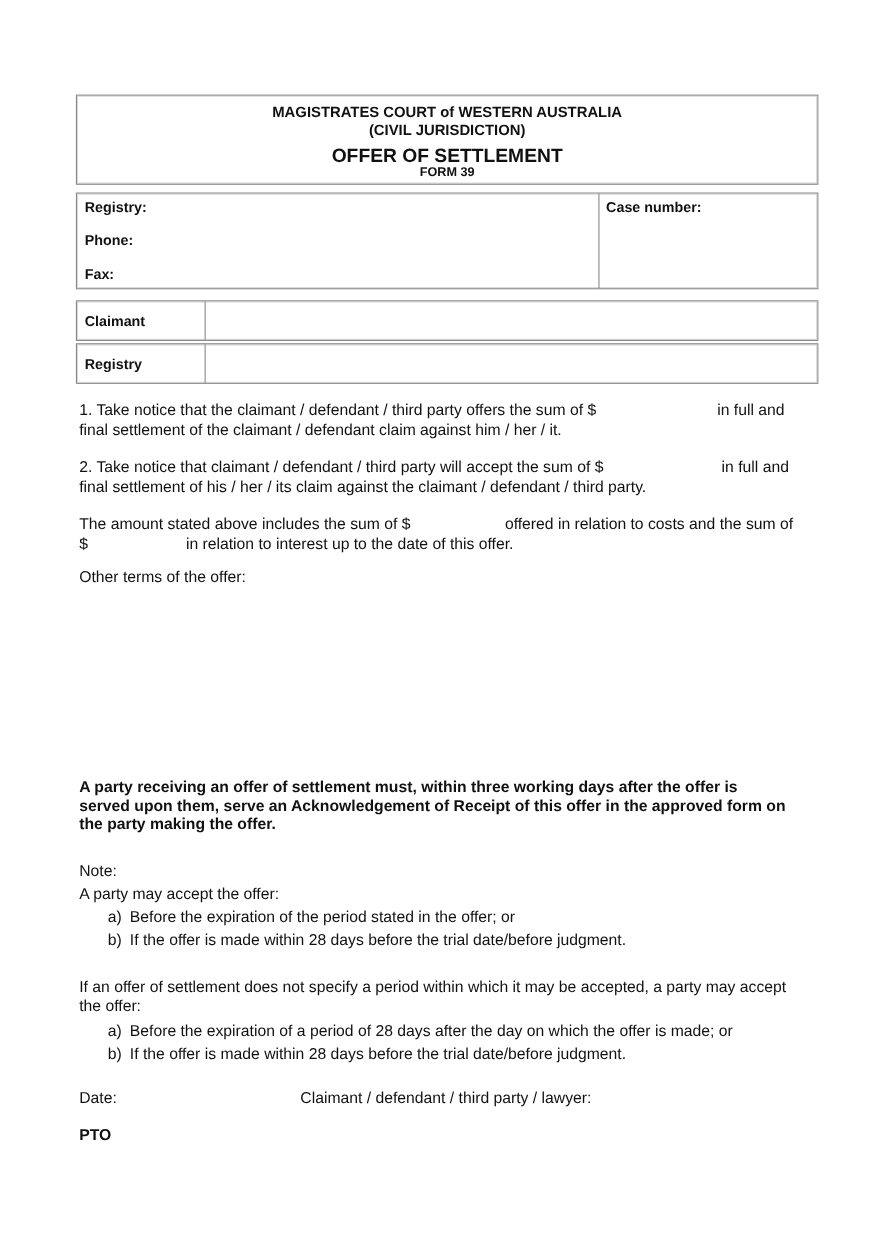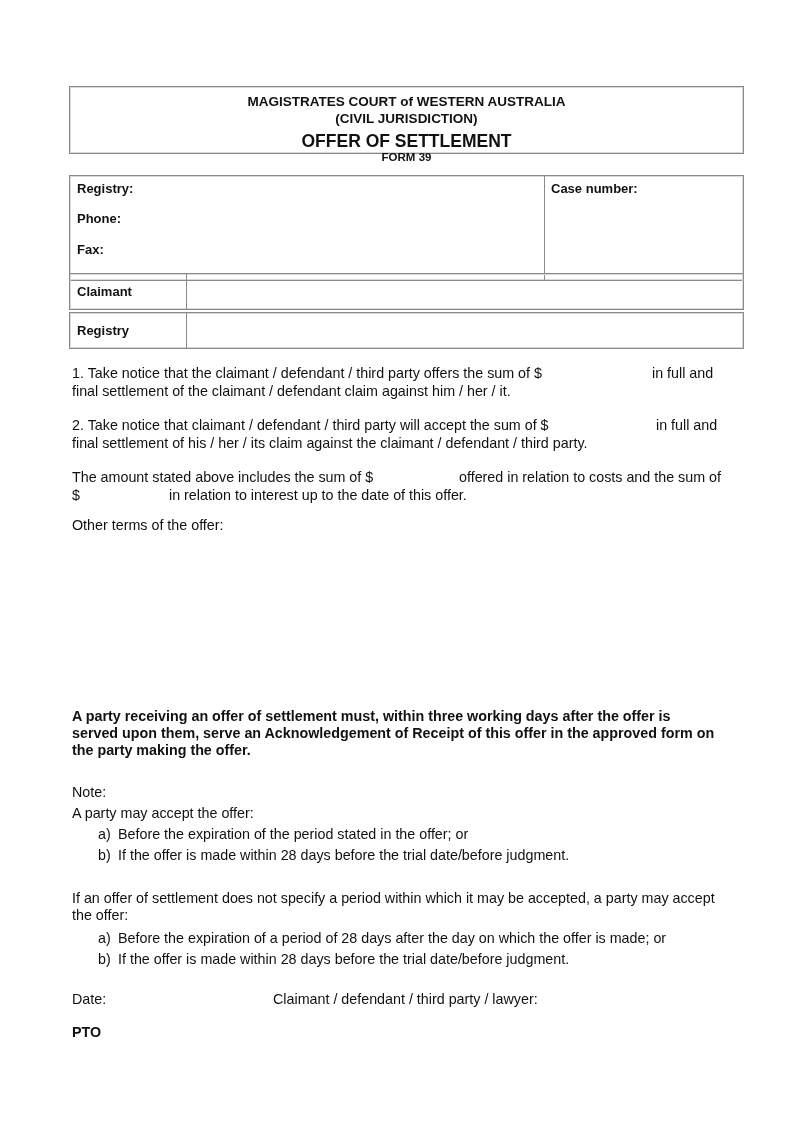--- a/index.html
+++ b/index.html
@@ -6,27 +6,27 @@
     body {
       width: 800px; height: 1130px; position: relative; overflow: hidden;
       font-family: "Liberation Sans", sans-serif; color: #111;
     }
     .box {
       position: absolute; left: 69px; width: 675px;
       border: 1px solid #8a8a8a;
       box-shadow: inset 0 0 0 1px #d9d9d9;
       box-sizing: border-box;
     }
-    .header-box { top: 86px; height: 68px; text-align: center; }
+    .header-box { top: 86px; height: 82px; text-align: center; }
     .hdr-court { position: absolute; left: 0; right: 0; top: 7px; font-size: 13.5px; font-weight: bold; }
     .hdr-juris { position: absolute; left: 0; right: 0; top: 24px; font-size: 13.5px; font-weight: bold; }
     .hdr-title { position: absolute; left: 0; right: 0; top: 44px; font-size: 17.5px; font-weight: bold; }
     .hdr-form { position: absolute; left: 0; right: 0; top: 64px; font-size: 11.5px; font-weight: bold; }
 
-    .reg-box { top: 175px; height: 106px; }
+    .reg-box { top: 175px; height: 88px; }
     .reg-divider { position: absolute; left: 474px; top: 0; bottom: 0; border-left: 1px solid #8a8a8a; }
     .lbl { position: absolute; font-size: 13px; font-weight: bold; }
 
     .party-box { height: 37px; }
     .claimant-box { top: 273px; }
     .defendant-box { top: 312px; }
     .party-divider { position: absolute; left: 116px; top: 0; bottom: 0; border-left: 1px solid #8a8a8a; }
     .party-lbl { position: absolute; left: 7px; top: 10px; font-size: 13px; font-weight: bold; }
     .party-value { position: absolute; left: 124px; right: 6px; top: 6px; height: 24px; }
 

